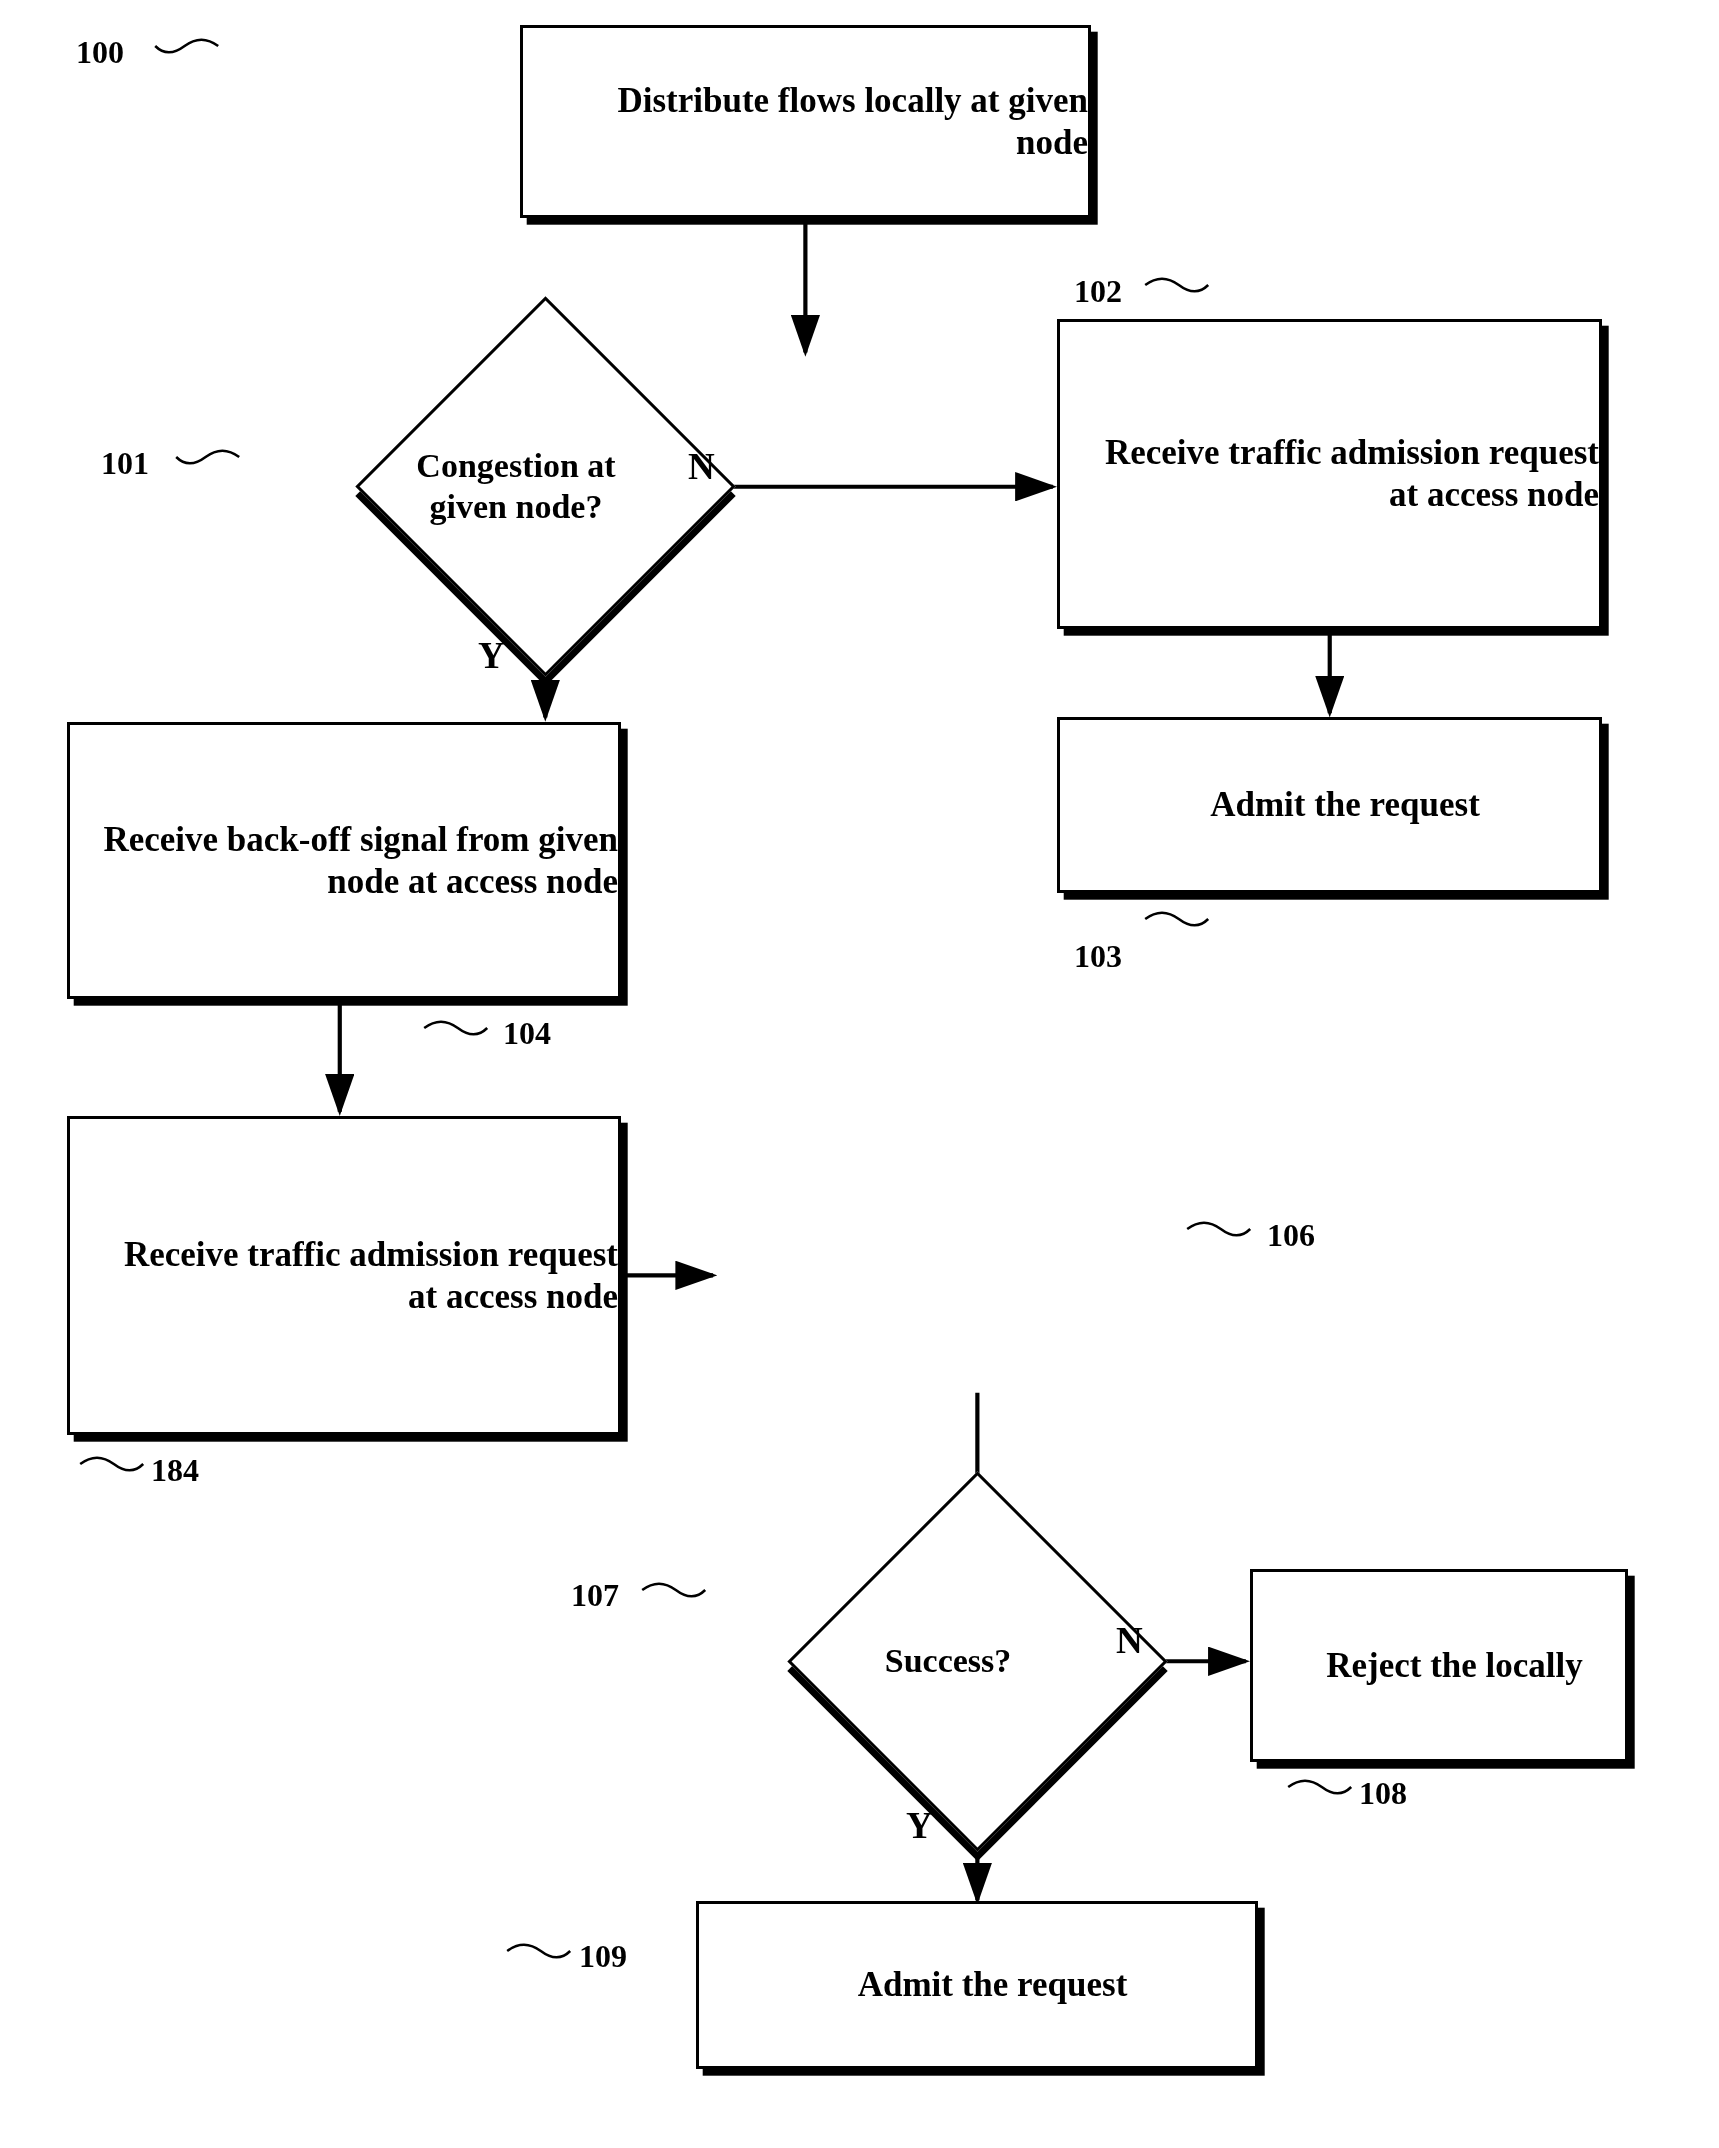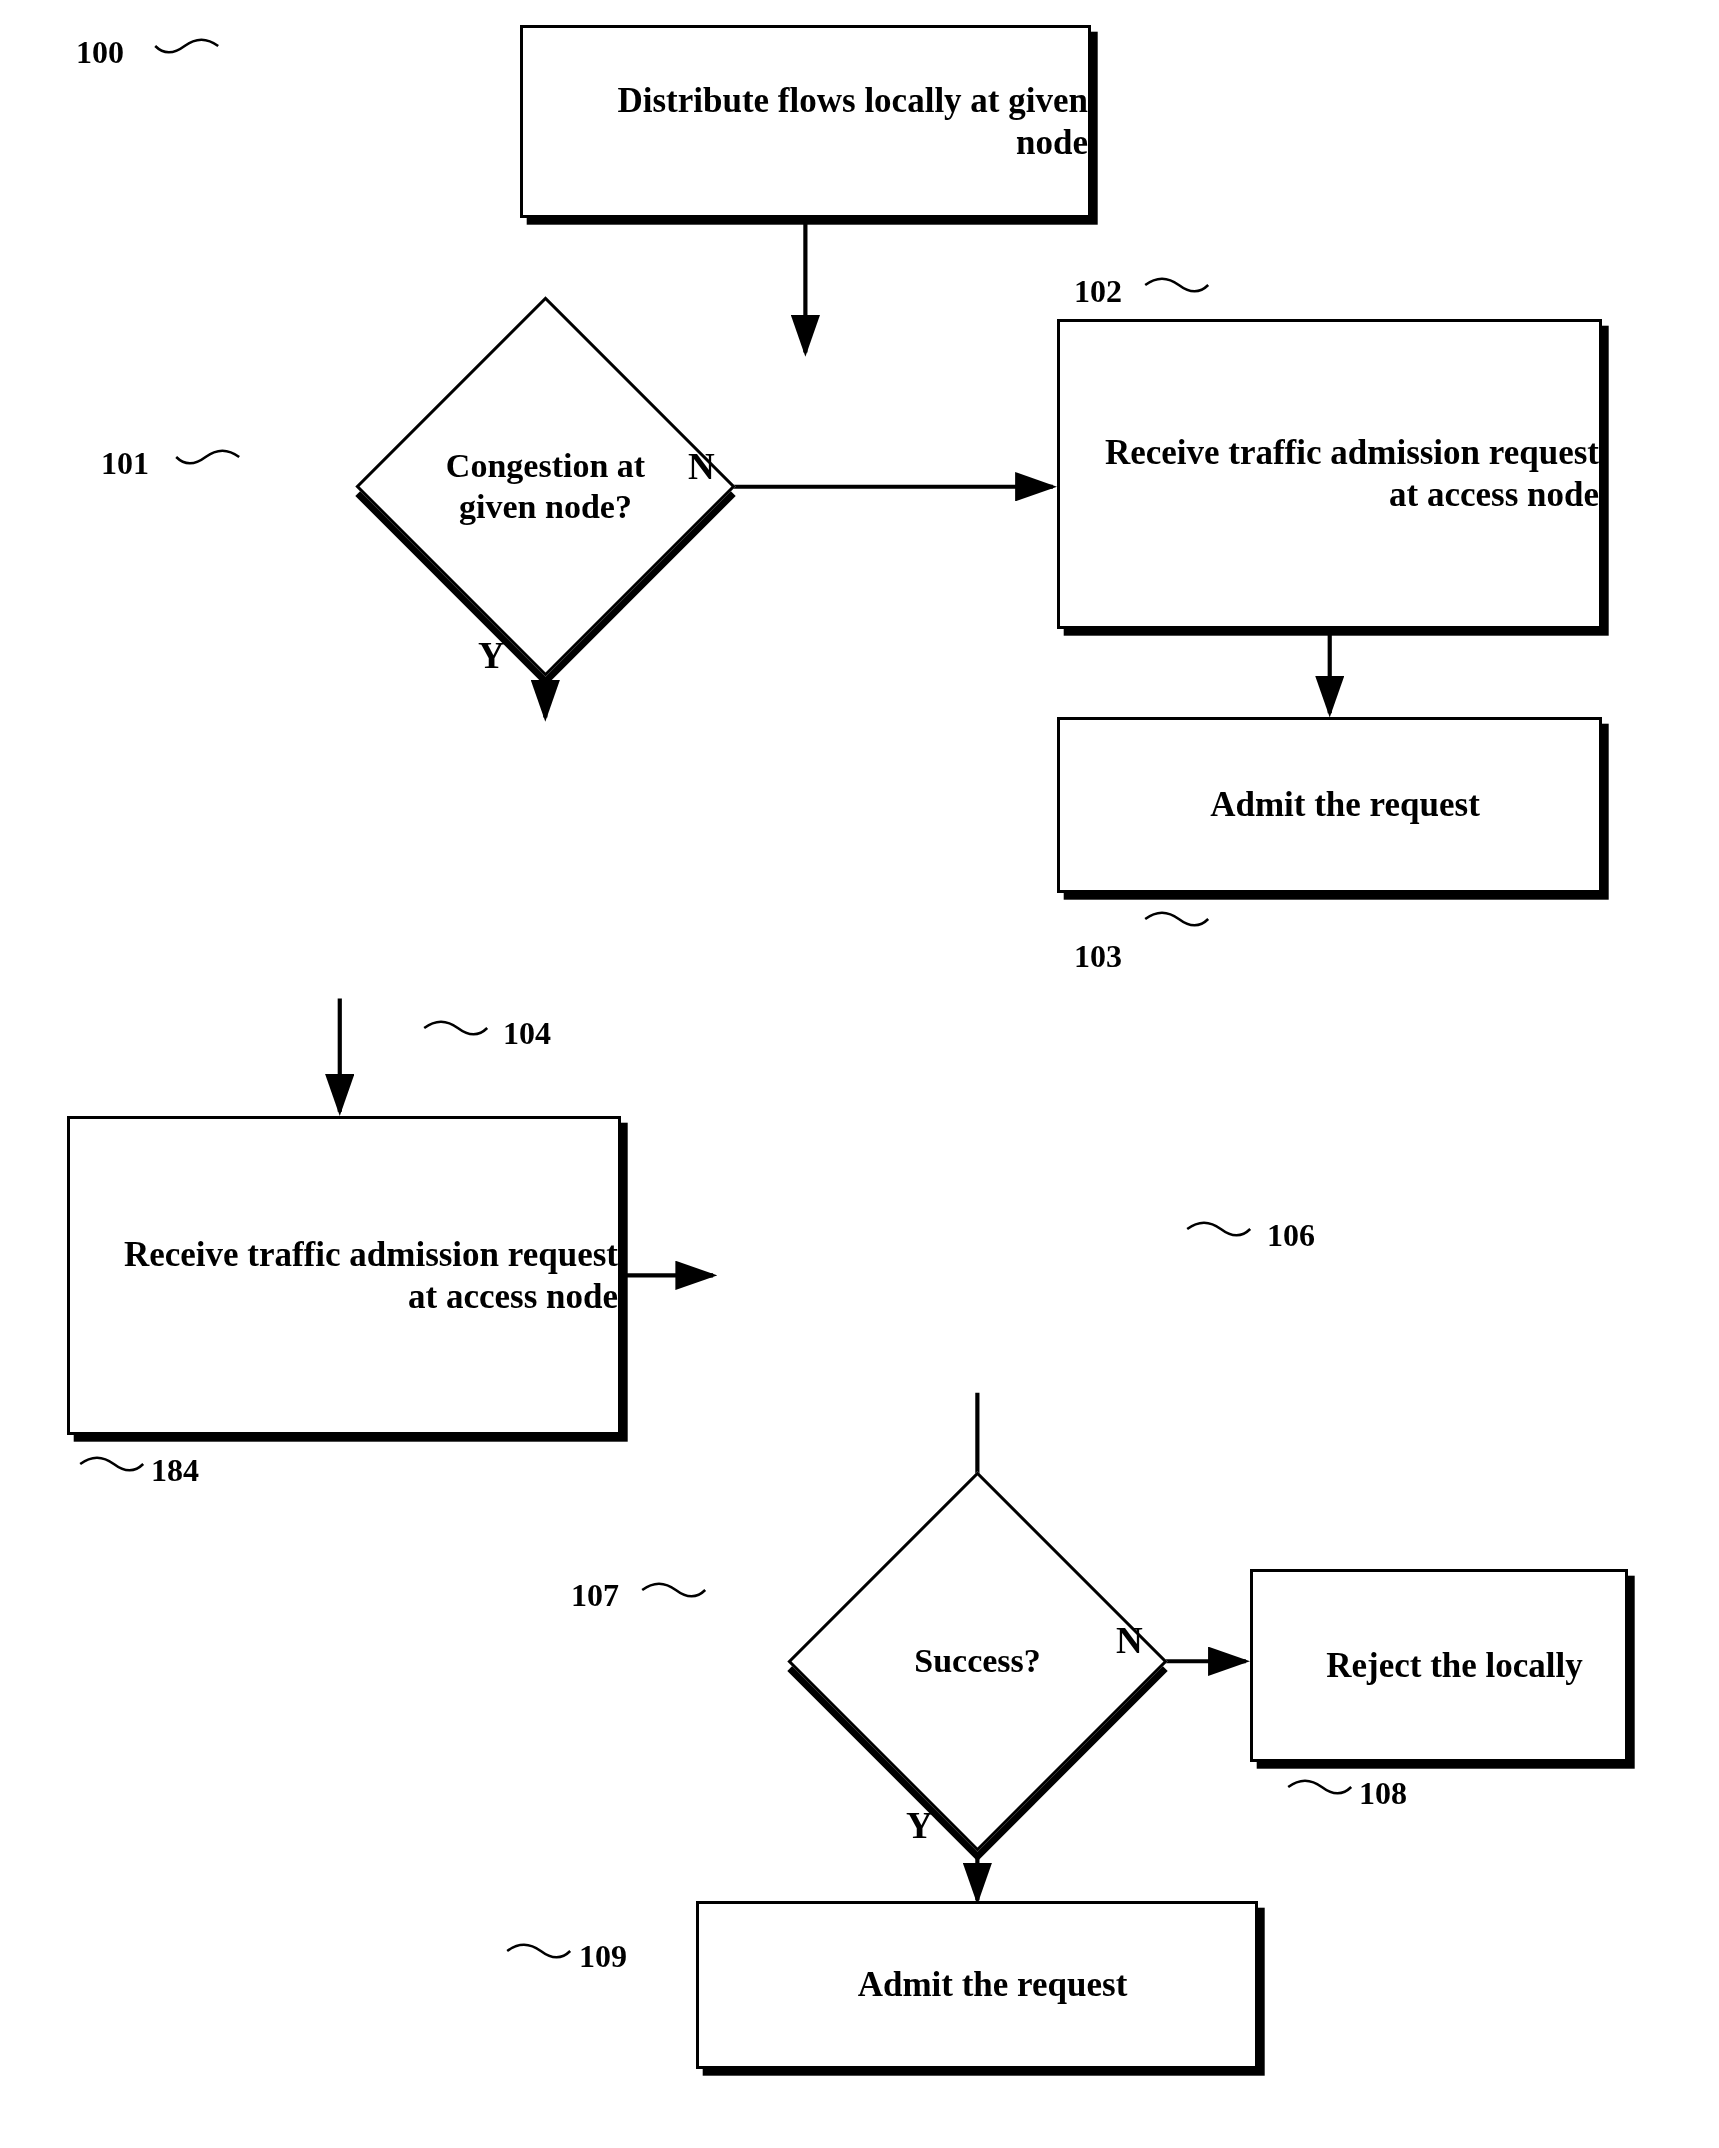--- a/index.html
+++ b/index.html
@@ -33,21 +33,20 @@
       line-height: 1.2;
       box-shadow: 6.7px 6.7px 0 #000;
       padding-left: 31px;
     }
 
     
     .flow-diamond {
       position: absolute;
       display: flex;
       align-items: center;
-      justify-content: center;
       text-align: center;
     }
     .flow-diamond .diamond-inner {
       width: 269px;
       height: 269px;
       background: #fff;
       border: 3.4px solid #000;
       transform: rotate(45deg);
       box-shadow: 6.7px 6.7px 0 #000;
     }
@@ -153,20 +152,23 @@
     <span>Admit the request</span>
   </div>
 
   <div class="label" style="left:1074px; top:906px;margin-top:32px;">
     <span>103</span>
   </div>
   <svg style="position:absolute; left:1141px; top:898px; width:84px; height:42px;" viewBox="0 0 100 50" width="84" height="42">
     <path d="M 5,25 Q 25,10 45,25 Q 65,40 80,25" stroke="#000" stroke-width="3" fill="none"></path>
   </svg>
 
+  <div class="flow-box" style="left:67px; top:722px; width:554px; height:277px;">
+    <span>Receive back-off signal from given node at access node</span>
+  </div>
 
   <div class="label" style="left:503px; top:1015px;">
     <span>104</span>
   </div>
   <svg style="position:absolute; left:420px; top:1007px; width:84px; height:42px;" viewBox="0 0 100 50" width="84" height="42">
     <path d="M 5,25 Q 25,10 45,25 Q 65,40 80,25" stroke="#000" stroke-width="3" fill="none"></path>
   </svg>
 
   <div class="flow-box" style="left:67px; top:1116px; width:554px; height:319px;">
     <span>Receive traffic admission request at access node</span>

